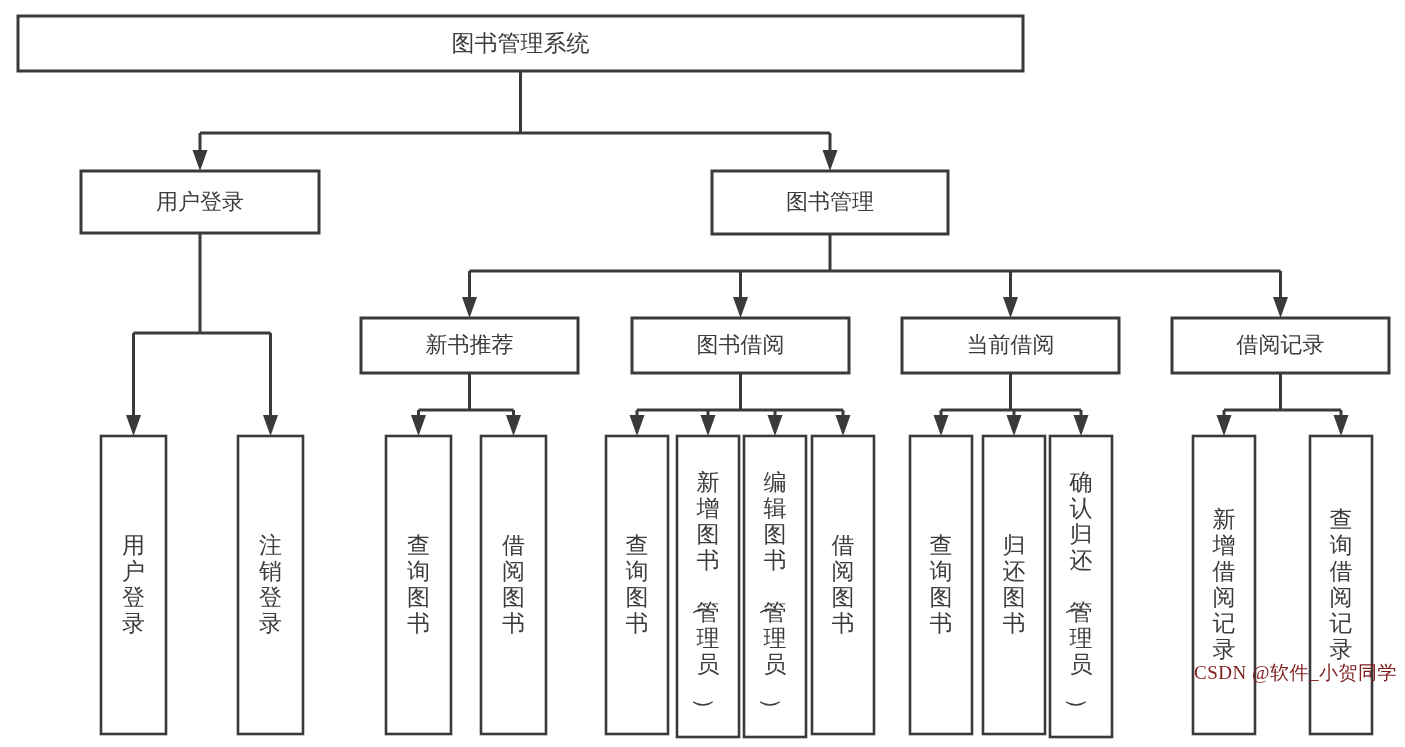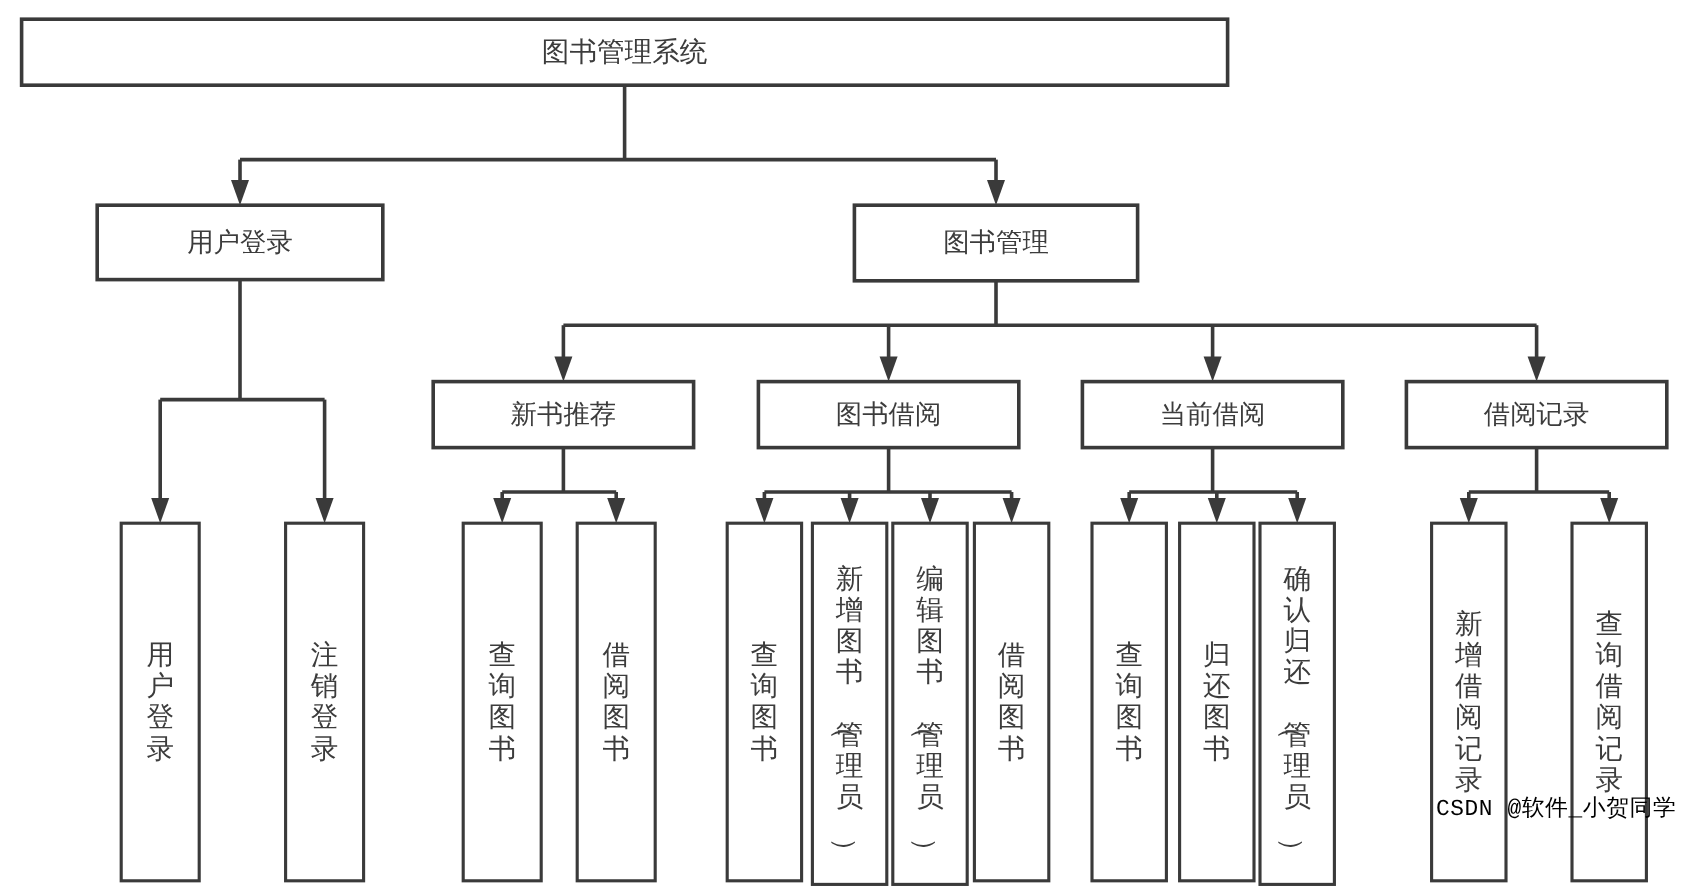--- a/index.html
+++ b/index.html
@@ -57,23 +57,23 @@
   .vert-label {
     font-family: "Liberation Sans", "DejaVu Sans", sans-serif;
     fill: #3c3c3c;
     font-size: 23px;
     text-anchor: middle;
   }
   .watermark {
     position: absolute;
     right: 8px;
     bottom: 6px;
-    font-family: Liberation Mono, monospace;
+    font-family: Liberation Serif, serif;
     font-size: 19px;
-    color: #000000;
+    color: #7f1d1d;
     letter-spacing: 0.5px;
     white-space: nowrap;
     user-select: none;
   }
 </style>
 </head>
 <body>
 
 <div id="diagram-root">
   <svg class="diagram" viewBox="0 0 1405 747" xmlns="http://www.w3.org/2000/svg">

